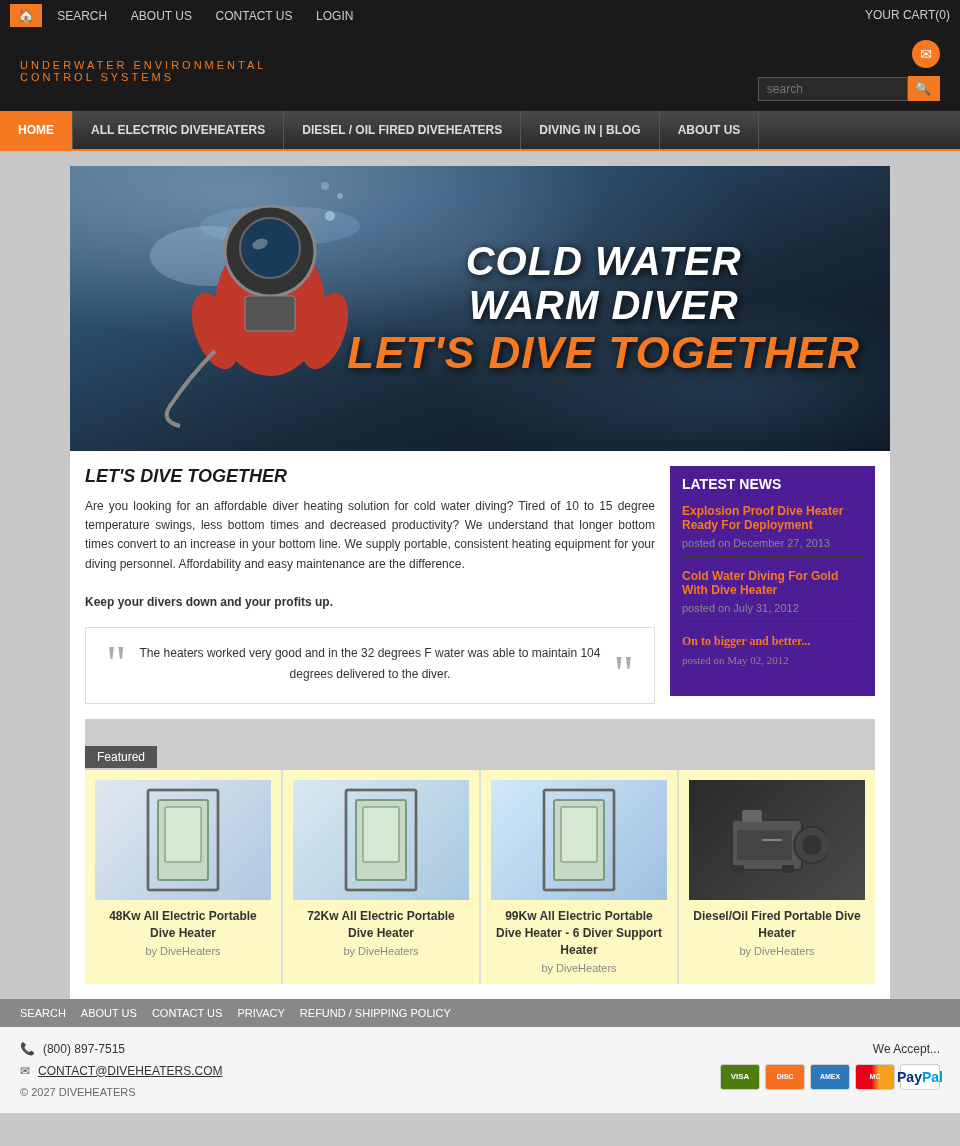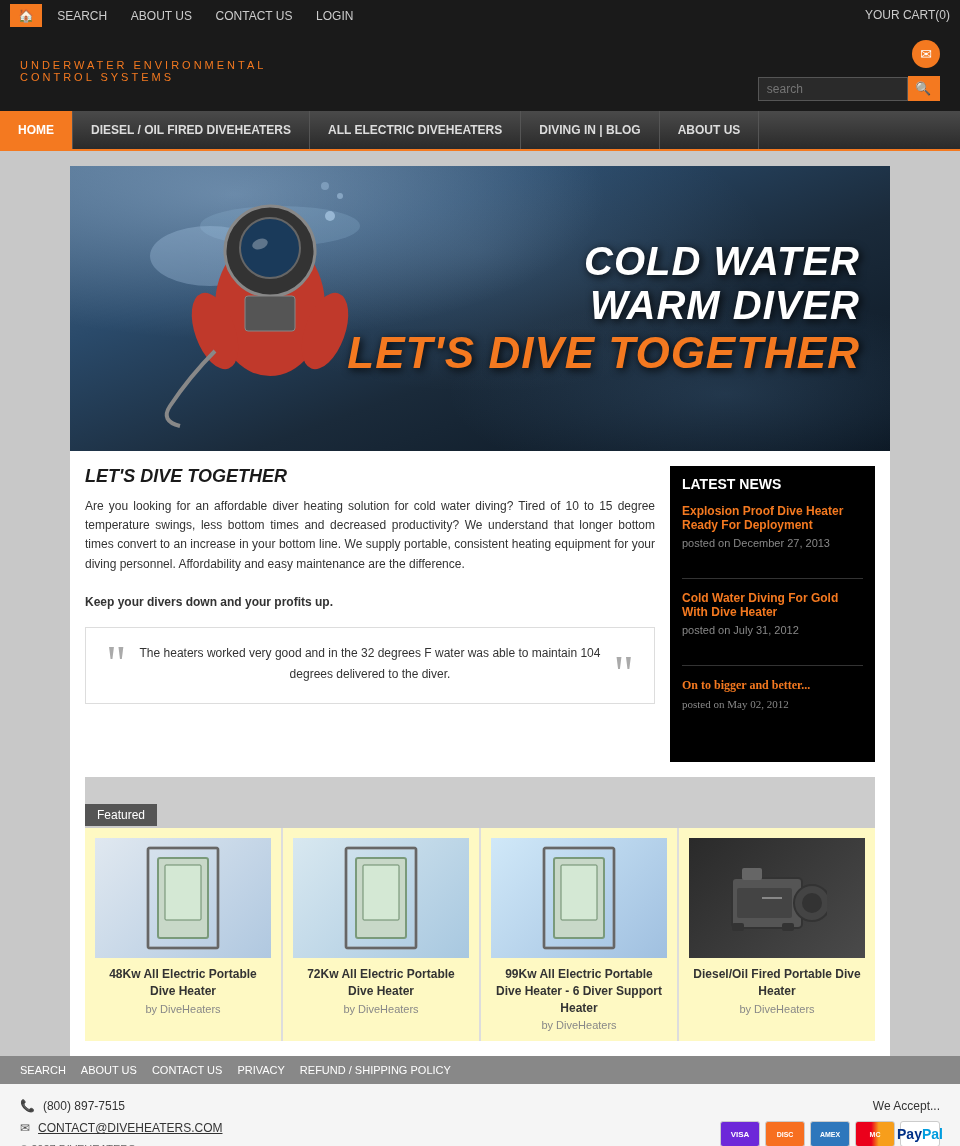--- a/index.html
+++ b/index.html
@@ -165,35 +165,35 @@
       font-family: Georgia, serif;
     }
     .quote-text {
       color: #333;
       font-size: 12px;
       line-height: 1.7;
       text-align: center;
       flex: 1;
     }
     .news-box {
-      background: #000000;
+      background: #4c1d95;
       color: white;
       padding: 10px 12px;
     }
     .news-title {
       font-size: 14px;
       font-weight: bold;
       text-transform: uppercase;
       margin-bottom: 12px;
       color: white;
     }
     .news-item {
       margin-bottom: 12px;
       border-bottom: 1px solid #333;
-      padding-bottom: 28px;
+      padding-bottom: 6px;
     }
     .news-item:last-child { border-bottom: none; font-family: Liberation Serif, serif; }
     .news-item a {
       color: #f47920;
       font-size: 12px;
       text-decoration: none;
       display: block;
       margin-bottom: 3px;
       font-weight: bold;
     }
@@ -313,21 +313,21 @@
       width: 40px;
       border-radius: 3px;
       display: flex;
       align-items: center;
       justify-content: center;
       font-size: 8px;
       font-weight: bold;
       color: white;
       border: 1px solid #ccc;
     }
-    .visa-card { background: #6d28d9; }
+    .visa-card { background: #4d7c0f; }
     .discover-card { background: #f76f20; }
     .amex-card { background: #2e77bc; }
     .mastercard-card { background: #eb001b; position: relative; }
     .paypal-card { background: white; color: #003087; font-size: 9px; }
     .center-wrap {
       max-width: 960px;
       margin: 0 auto;
       background: #c8c8c8;
     }
 
@@ -353,21 +353,21 @@
       top: 10px;
       width: 280px;
       height: 270px;
     }
     
     .hero-overlay-text {
       position: absolute;
       right: 30px;
       top: 50%;
       transform: translateY(-50%);
-      text-align: right;
+      text-align: center;
     }
     .cold-water-line {
       display: block;
       color: white;
       font-size: 40px;
       font-weight: 900;
       text-transform: uppercase;
       font-style: italic;
       text-shadow: 2px 2px 8px rgba(0,0,0,0.9);
       line-height: 1.1;
@@ -436,22 +436,22 @@
       <div class="email-icon">✉</div>
       <div class="search-bar">
         <input type="text" placeholder="search" style="">
         <button>🔍</button>
       </div>
     </div>
   </div>
 
   <div class="main-nav">
     <a href="#" class="active">HOME</a>
+    <a href="#">ALL ELECTRIC DIVEHEATERS</a>
     <a href="#">DIESEL / OIL FIRED DIVEHEATERS</a>
-    <a href="#">ALL ELECTRIC DIVEHEATERS</a>
     <a href="#">DIVING IN | BLOG</a>
     <a href="#">ABOUT US</a>
   </div>
 
   <div style="max-width:840px; margin: 15px auto 0; padding: 0 10px;">
     <div class="hero-container">
       <div class="hero-ice-texture"></div>
 
       <div class="hero-diver-figure">
         <svg width="280" height="270" viewBox="0 0 280 270">

